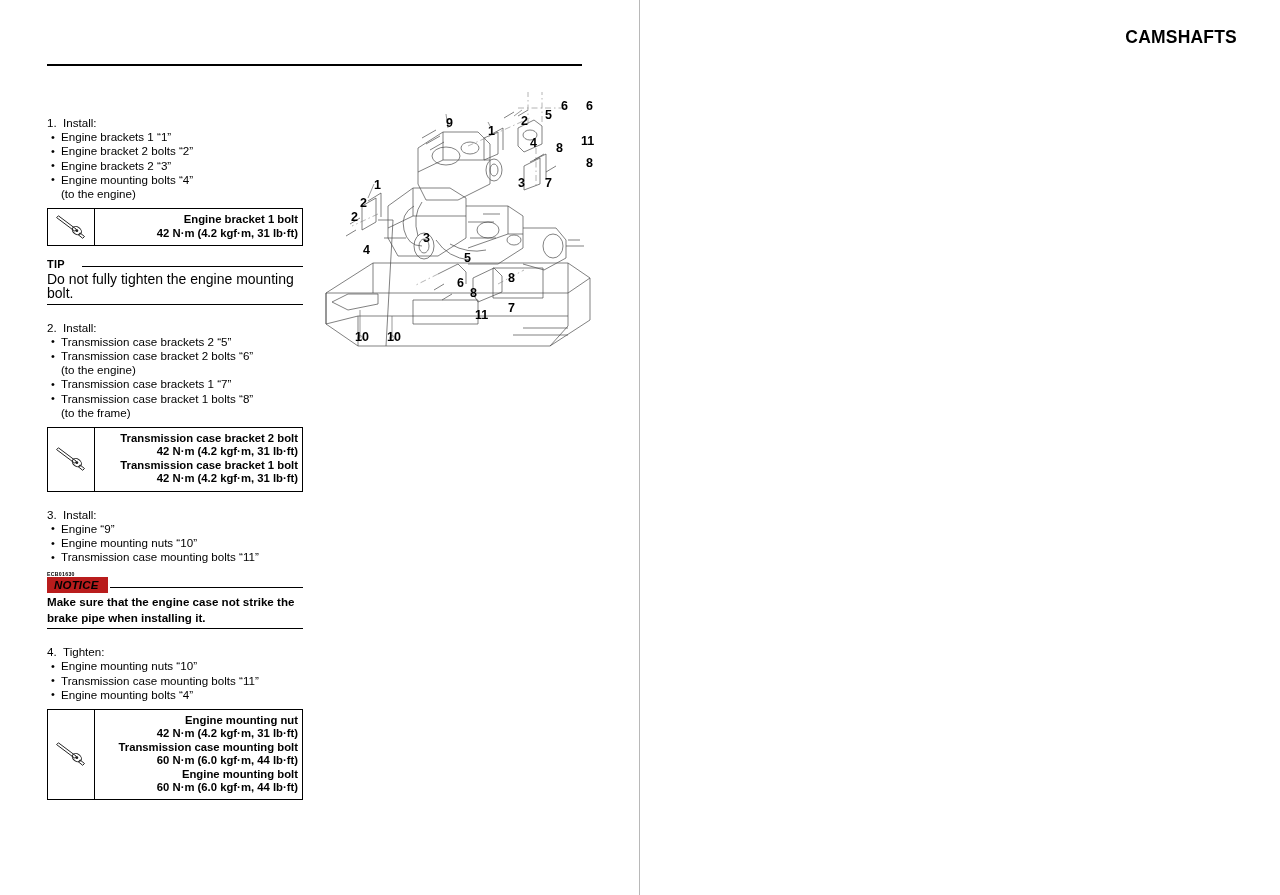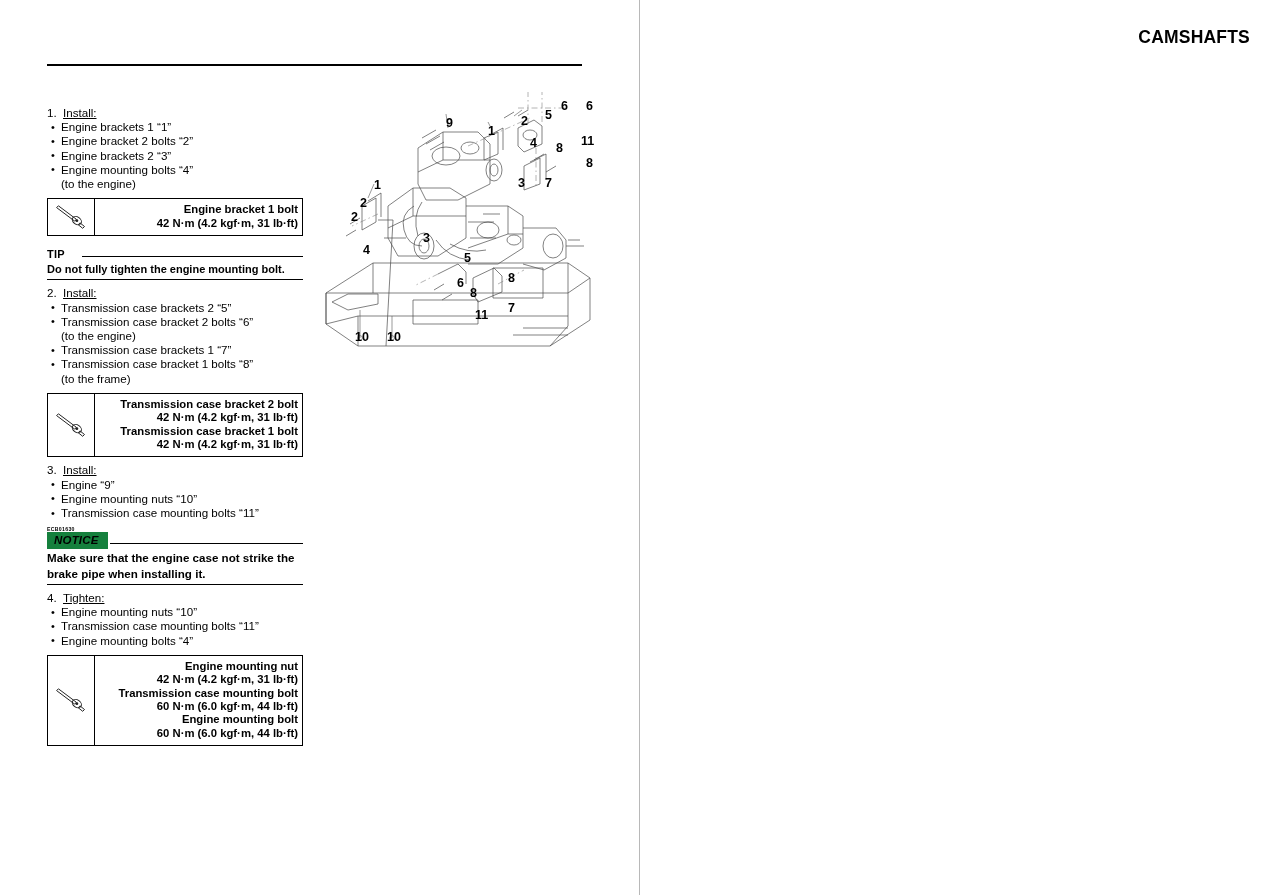--- a/index.html
+++ b/index.html
@@ -7,52 +7,52 @@
        font-family:"Liberation Sans","DejaVu Sans",sans-serif;color:#000;}
 
   .page{position:absolute;top:0;height:895px;}
   .page-left{left:0;width:639px;}
   .page-right{left:641px;width:639px;}
   .spine{position:absolute;left:639px;top:0;width:1px;height:895px;background:#b8b8b8;}
 
   
   .runhead{position:absolute;top:27px;font-size:17.5px;font-weight:bold;letter-spacing:.2px;}
   .runhead.left{left:0;width:590px;text-align:center;}
-  .runhead.right{right:30px;}
+  .runhead.right{right:43px;}
 
   .rule{position:absolute;height:0;border-top:2.5px solid #000;}
   .rule.l{left:47px;width:535px;top:64px;}
 
   
   .code{font-size:5.2px;font-weight:bold;letter-spacing:.3px;line-height:6px;
         color:#000;font-family:"Liberation Sans",sans-serif;}
   .h1{font-size:15px;font-weight:bold;line-height:17px;letter-spacing:-.1px;}
 
   .sec-l{position:absolute;left:47px;top:72px;width:270px;}
 
   
   .col{position:absolute;left:47px;top:100px;width:256px;font-size:11.6px;line-height:14.2px;}
-  .step{margin-top:6px;text-decoration:underline;}
+  .step{margin-top:16px;}
   .step .num{display:inline-block;width:16px;}
   .bul{padding-left:14px;position:relative;}
   .bul:before{content:"\2022";position:absolute;left:4px;top:-.5px;font-size:11px;}
   .cont{padding-left:14px;}
 
   
   .tipwrap{margin-top:11px;}
   .tiphead{display:flex;align-items:center;gap:12px;}
   .tiphead .lbl{font-size:11px;font-weight:bold;letter-spacing:.2px;padding-right:5px;}
   .tiphead .ln{flex:1;height:0;border-top:1px solid #000;margin-top:4px;}
-  .tipbody{font-size:11px;line-height:14.2px;padding-top:1px;font-weight:bold;}
+  .tipbody{font-size:14px;line-height:14.2px;padding-top:1px;}
   .hr-thin{height:0;border-top:1px solid #000;margin-top:3px;}
 
   
   .noticewrap{margin-top:6px;}
   .noticehead{display:flex;align-items:flex-end;}
-  .notice-badge{background:#15803d;border:0;padding:1px 9px 1px 7px;
+  .notice-badge{background:#b91c1c;border:0;padding:1px 9px 1px 7px;
                 font-size:11.5px;font-weight:bold;font-style:italic;letter-spacing:.2px;}
   .noticehead .ln{flex:1;height:0;border-top:1px solid #000;margin-bottom:5px;margin-left:2px;}
   .noticebody{font-size:11.6px;font-weight:bold;line-height:14.2px;padding-top:2px;}
 
   
   .torque{border:1.6px solid #000;display:flex;margin-top:7px;background:#fff;}
   .torque .icon{width:46px;border-right:1.6px solid #000;display:flex;
                 align-items:center;justify-content:center;padding:3px 0;}
   .torque .txt{flex:1;text-align:right;font-size:11.3px;font-weight:bold;
                line-height:13.4px;padding:4px 4px 5px 4px;}

